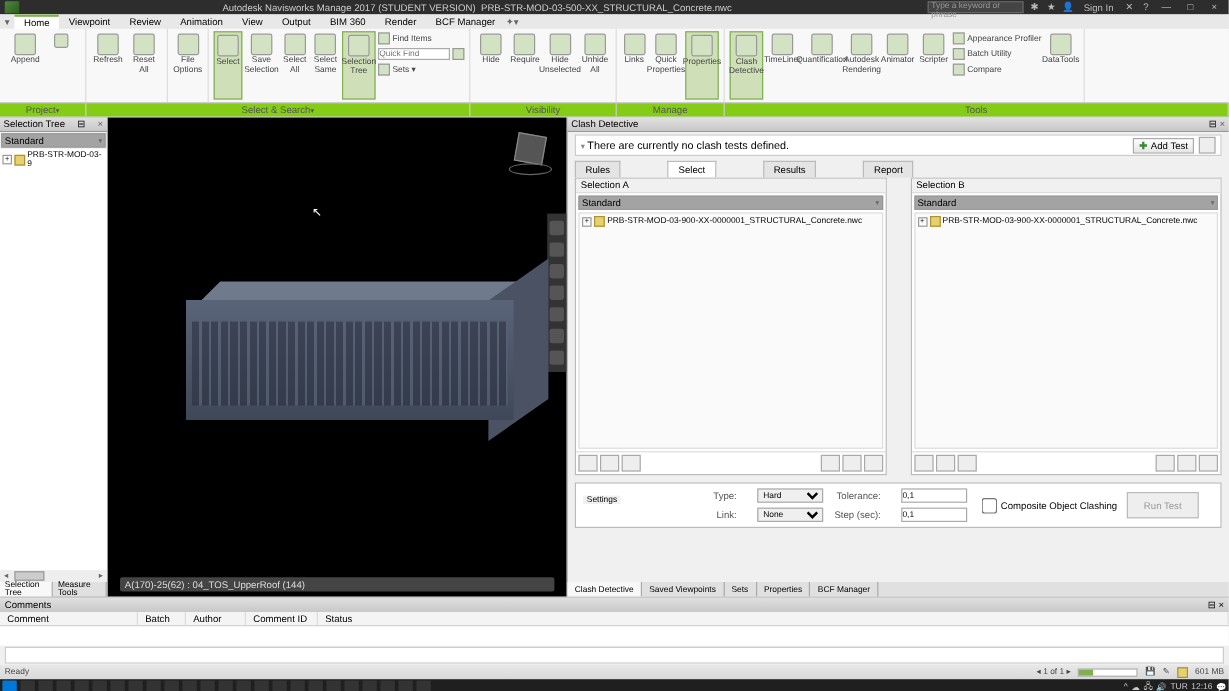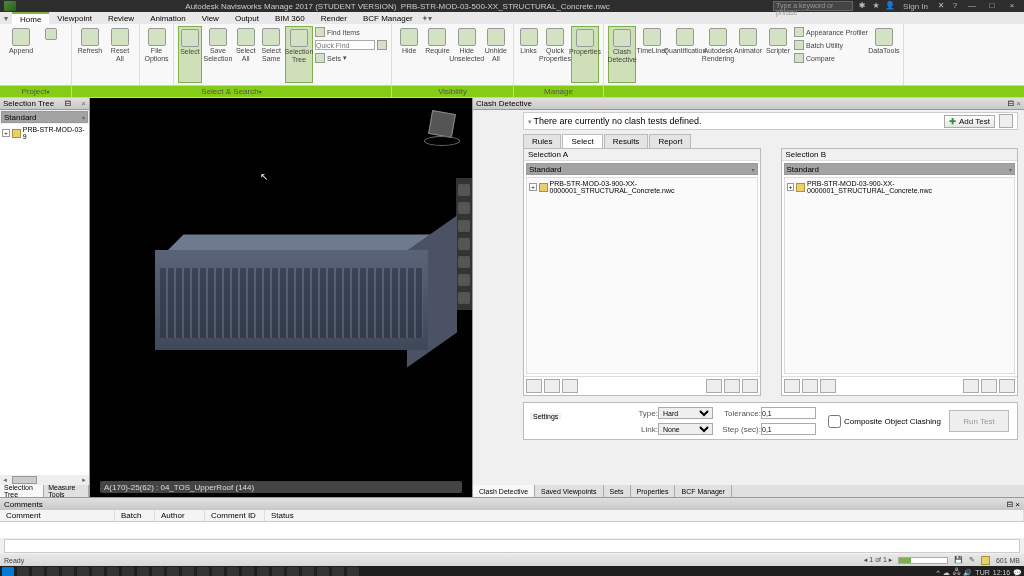--- a/index.html
+++ b/index.html
@@ -61,44 +61,44 @@
 .viewport .toolstrip .ti { width: 12px; height: 12px; background: #555; border-radius: 2px; }
 .viewport .model { position: absolute; left: 50px; top: 120px; width: 300px; height: 160px; }
 .viewport .model .top { position: absolute; left: 30px; top: 0; width: 260px; height: 60px; background: #6f7a8c; transform: skewX(-45deg) scaleY(0.45); }
 .viewport .model .front { position: absolute; left: 15px; top: 32px; width: 273px; height: 100px; background: linear-gradient(#5a6478,#3f4858); }
 .viewport .model .side { position: absolute; right: -17px; top: 15px; width: 50px; height: 117px; background: #4a5264; transform: skewY(-35deg); }
 .viewport .model .windows { position: absolute; left: 20px; top: 50px; width: 263px; height: 70px; background: repeating-linear-gradient(90deg,#2a3040 0 6px,#5a6478 6px 8px); opacity: 0.6; }
 .viewport .cursor { position: absolute; left: 170px; top: 73px; font-size: 10px; color: #fff; }
 .viewport .statusbar { position: absolute; bottom: 4px; left: 10px; right: 10px; height: 12px; background: #444; color: #ddd; font-size: 8px; padding: 4px 4px; display: flex; align-items: center; border-radius: 2px; }
 
 .rightpanel { width: 552px; display: flex; flex-direction: column; border-left: 1px solid #999; background: #f0f0f0; }
-.rpbody { flex: 1; padding: 2px 6px; overflow: hidden; margin-left: 44px; }
+.rpbody { flex: 1; padding: 2px 6px; overflow: hidden; }
 .notests { background: #fff; border: 1px solid #ccc; height: 18px; display: flex; align-items: center; justify-content: space-between; padding: 0 4px; font-size: 9px; }
 .notests .chev::before { content: "▾ "; color: #888; font-size: 7px; }
 .addtest { display: flex; align-items: center; gap: 3px; font-size: 8px; background: linear-gradient(#fdfdfd,#e6e6e6); border: 1px solid #aaa; padding: 1px 4px; cursor: pointer; }
 .addtest .plus { color: #3a8a3a; font-weight: bold; }
-.subtabs { display: flex; margin-top: 4px; font-size: 8px; }
+.subtabs { display: flex; margin-top: 4px; font-size: 8px; gap: 38px; }
 .subtabs .stab { padding: 2px 8px; background: #e4e4e4; border: 1px solid #bbb; border-bottom: none; margin-right: 1px; cursor: pointer; }
 .subtabs .stab.active { background: #fff; }
 .selrow { display: flex; gap: 20px; margin-top: 0; }
 .selbox { flex: 1; border: 1px solid #bbb; background: #fff; display: flex; flex-direction: column; height: 248px; }
 .selbox .shdr { font-size: 8px; background: #f0f0f0; padding: 1px 4px; border-bottom: 1px solid #ddd; }
 .selbox .sdd { margin: 2px; }
 .selbox .slst { flex: 1; background: #fafafa; margin: 0 2px 2px 2px; border: 1px solid #ddd; font-size: 7px; padding: 2px; overflow: hidden; }
 .selbox .slst .item { display: flex; align-items: center; gap: 2px; }
 .selbox .slst .item .exp { width: 8px; height: 8px; border: 1px solid #999; font-size: 6px; text-align: center; line-height: 6px; }
 .selbox .slst .item .fi { width: 9px; height: 9px; background: #e6d070; border: 1px solid #b09030; }
 .selbox .btnrow { display: flex; gap: 2px; padding: 2px; border-top: 1px solid #ddd; }
 .selbox .btnrow .sb { width: 16px; height: 14px; background: #eee; border: 1px solid #aaa; }
 .selbox .btnrow .gap { flex: 1; }
 
 .settings { border: 1px solid #bbb; background: #fff; margin-top: 6px; padding: 4px 6px; font-size: 8px; display: flex; align-items: center; gap: 8px; }
 .settings .shdr2 { position: absolute; margin-top: -10px; background: #f0f0f0; padding: 0 3px; font-size: 7px; }
 .settings .col { display: flex; flex-direction: column; gap: 4px; }
-.settings .srow { display: flex; align-items: center; gap: 0; }
+.settings .srow { display: flex; align-items: center; gap: 17px; }
 .settings .srow label { width: 40px; text-align: right; color: #555; }
 .settings select, .settings input[type=text] { width: 55px; height: 12px; font-size: 7px; border: 1px solid #aaa; }
 .settings .chk { display: flex; align-items: center; gap: 3px; margin-left: 4px; }
 .runbtn { width: 60px; height: 22px; background: #eee; border: 1px solid #bbb; font-size: 8px; color: #999; }
 
 .bottomtabs { height: 12px; background: #e0e0e0; display: flex; font-size: 7px; }
 .bottomtabs .bt { padding: 0 6px; border-right: 1px solid #aaa; display: flex; align-items: center; }
 .bottomtabs .bt.active { background: #f8f8f8; }
 
 .comments { border-top: 1px solid #999; }
@@ -317,20 +317,21 @@
         </div>
     </div>
   </div>
 </div>
 
 <div class="groupbar">
   <div class="gcell drop" style="width:72px">Project</div>
   <div class="gcell drop" style="width:320px">Select &amp; Search</div>
   <div class="gcell" style="width:122px">Visibility</div>
   <div class="gcell" style="width:90px">Manage</div>
+  <div class="gcell" style="flex:1">Tools</div>
 </div>
 
 <div class="workspace">
 
   <div class="leftpanel">
     <div class="panelhdr">
       <span>Selection Tree</span>
       <span>⊟</span>
       <span class="x">×</span>
     </div>

